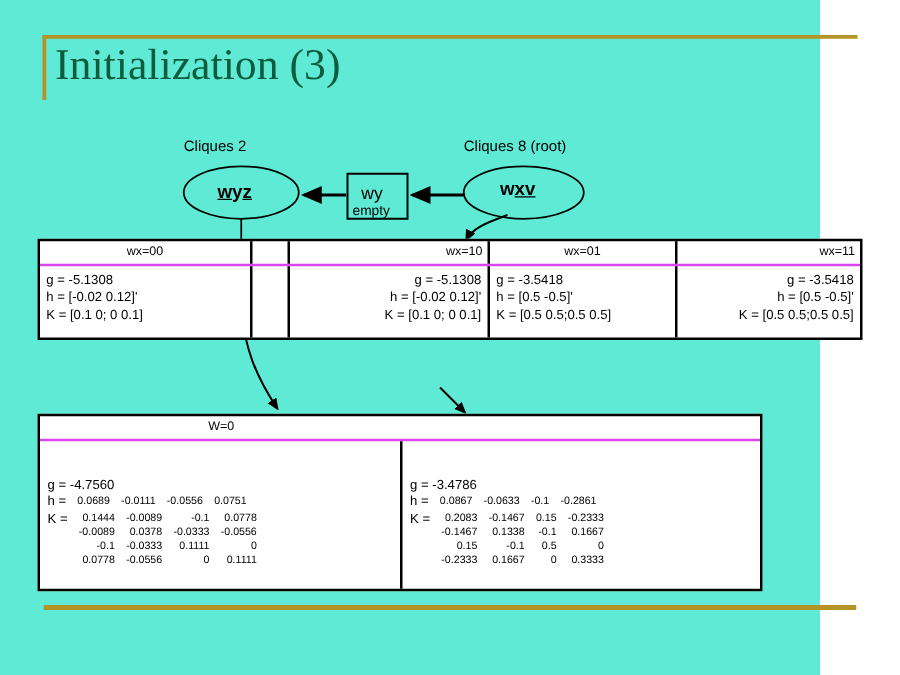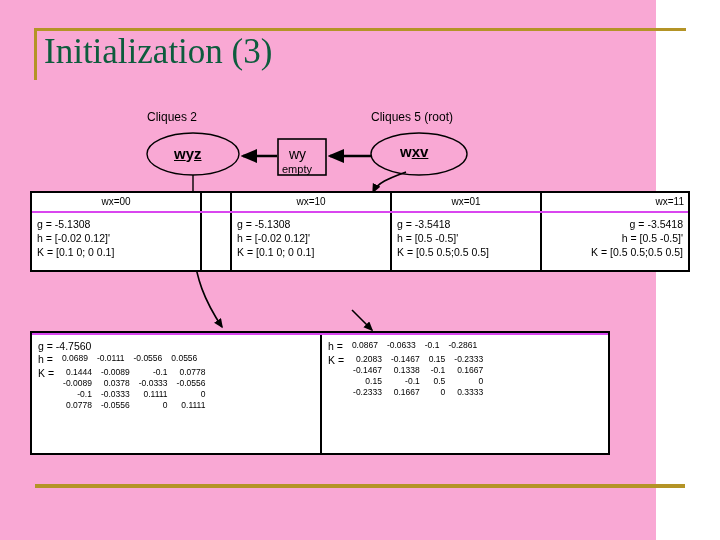--- a/index.html
+++ b/index.html
@@ -13,21 +13,21 @@
     position: relative;
     overflow: hidden;
     font-family: "Liberation Sans", sans-serif;
   }
 
   
   #slide {
     position: absolute;
     left: 0; top: 0;
     width: 656px; height: 540px;
-    background: #f9a8d4;
+    background: #5eead4;
     text-decoration: underline;
   }
   #title-rule {
     position: absolute;
     left: 34px; top: 28px;
     width: 652px; height: 3px;
     background: #b49426;
   }
   #title-bar {
     position: absolute;
@@ -119,38 +119,39 @@
     line-height: 14px;
     padding: 4px 5px 4px 5px;
     text-align: left;
   }
   .cell.spacer { }
 
   
   #table-top { left: 30px; top: 191px; width: 660px; }
   #table-top .c-00    { width: 170px; }
   #table-top .c-gap   { width: 30px; }
-  #table-top .c-10    { width: 160px; }
+  #table-top .c-10    { width: 160px; text-align: right; }
   #table-top .c-01    { width: 150px; }
   #table-top .c-11    { width: 146px; text-align: right; }
   #table-top .tbl-hdr-row .cell { height: 18px; }
   #table-top .tbl-body-row .cell { height: 57px; }
 
   
   #table-bottom { left: 30px; top: 331px; width: 580px; }
   #table-bottom .b-w0 { width: 290px; }
   #table-bottom .b-w1 { width: 286px; }
   #table-bottom .tbl-hdr-row .cell { height: 18px; }
   #table-bottom .tbl-body-row .cell { height: 118px; padding: 5px 6px; }
 
   
   .gline {
     font-size: 10.5px;
     line-height: 13px;
     white-space: nowrap;
+    margin-top: 24px;
   }
   .mrow { display: flex; align-items: flex-start; }
   .mlbl {
     font-size: 10.5px;
     line-height: 13px;
     padding-right: 3px;
     flex: 0 0 auto;
   }
   .mlbl-k { padding-top: 0px; }
   .matrix {
@@ -202,21 +203,21 @@
       <line x1="193" y1="175" x2="193" y2="192" stroke="#000" stroke-width="1.4"></line>
 
       <path d="M 406 172 C 390 178, 378 182, 373 192" fill="none" stroke="#000" stroke-width="1.6" marker-end="url(#arrowhead-sm)"></path>
 
       <path d="M 193 248 C 196 278, 204 300, 222 327" fill="none" stroke="#000" stroke-width="1.6" marker-end="url(#arrowhead-sm)"></path>
 
       <path d="M 352 310 C 358 316, 364 322, 372 330" fill="none" stroke="#000" stroke-width="1.6" marker-end="url(#arrowhead-sm)"></path>
     </svg>
 
     <div class="dg-label" id="cap-cliques1">Cliques 2</div>
-    <div class="dg-label" id="cap-cliques2">Cliques 5 (root)</div>
+    <div class="dg-label" id="cap-cliques2">Cliques 8 (root)</div>
 
     <div class="node-text" id="txt-wyz">
       <span class="ul">w</span><span>y</span><span class="ul">z</span>
     </div>
 
     <div class="node-text" id="txt-wxv">
       <span>w</span><span class="ul">x</span><span class="ul">v</span>
     </div>
 
     <div class="node-text" id="txt-wy">wy</div>
@@ -251,37 +252,38 @@
       <div class="cell body c-11">
         <div>g = -3.5418</div>
         <div>h = [0.5 -0.5]'</div>
         <div>K = [0.5 0.5;0.5 0.5]</div>
       </div>
     </div>
   </div>
 
   <div class="tbl" id="table-bottom">
     <div class="tbl-row tbl-hdr-row">
+      <div class="cell hdr b-w0">W=0</div>
     </div>
     <div class="tbl-row tbl-body-row">
 
       <div class="cell body b-w0">
         <div class="gline">
           <span>g =</span>
           <span>-4.7560</span>
         </div>
         <div class="mrow mrow-h">
           <span class="mlbl">h =</span>
           <table class="matrix">
             <tbody>
                 <tr>
               <td>0.0689</td>
               <td>-0.0111</td>
               <td>-0.0556</td>
-              <td>0.0556</td>
+              <td>0.0751</td>
             </tr>
           </tbody>
             </table>
         </div>
         <div class="mrow mrow-k">
           <span class="mlbl mlbl-k">K =</span>
           <table class="matrix">
             <tbody>
                 <tr>
               <td>0.1444</td>
@@ -306,20 +308,24 @@
               <td>-0.0556</td>
               <td>0</td>
               <td>0.1111</td>
             </tr>
           </tbody>
             </table>
         </div>
       </div>
 
       <div class="cell body b-w1">
+        <div class="gline">
+          <span>g =</span>
+          <span>-3.4786</span>
+        </div>
         <div class="mrow mrow-h">
           <span class="mlbl">h =</span>
           <table class="matrix">
             <tbody>
                 <tr>
               <td>0.0867</td>
               <td>-0.0633</td>
               <td>-0.1</td>
               <td>-0.2861</td>
             </tr>

